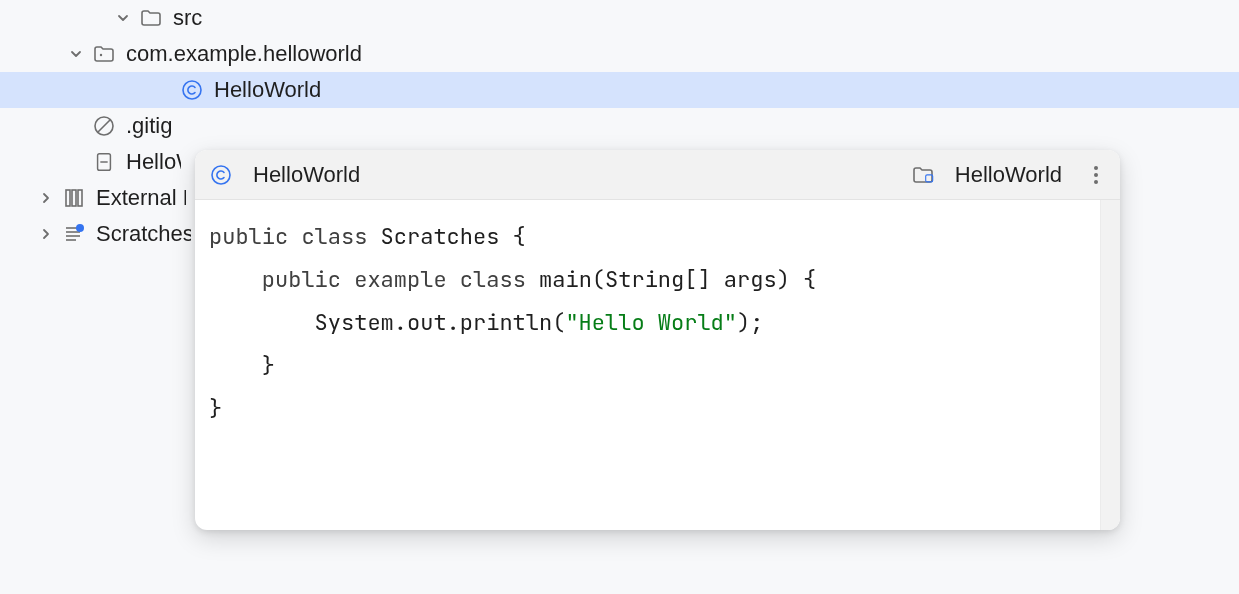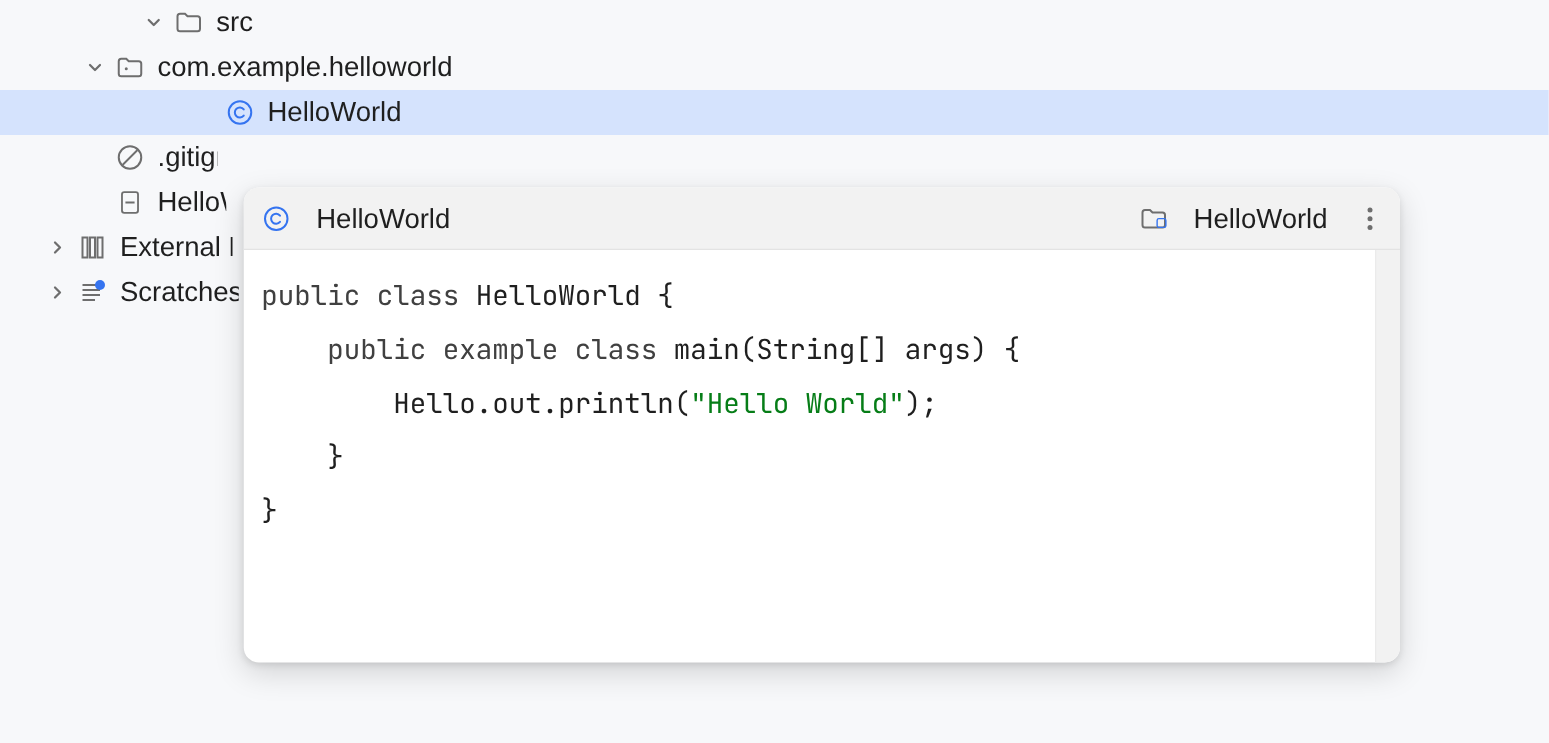--- a/index.html
+++ b/index.html
@@ -250,20 +250,20 @@
       <span class="kebab">
         <svg viewBox="0 0 20 26" width="20" height="26">
           <circle cx="10" cy="6" r="2"></circle>
             <circle cx="10" cy="13" r="2"></circle>
             <circle cx="10" cy="20" r="2"></circle>
         </svg>
       </span>
     </div>
   </div>
   <div class="preview-body">
-    <div class="code-area"><span class="tok-kw">public</span> <span class="tok-kw">class</span><span> HelloWorld {</span>
+    <div class="code-area"><span class="tok-kw">public</span> <span class="tok-kw">class</span><span> Scratches {</span>
 <span>    </span><span class="tok-kw">public</span> <span class="tok-kw">example</span> <span class="tok-kw">class</span><span> main(String[] args) {</span>
-<span>        </span><span>Hello.out.println(</span><span class="tok-str">"Hello World"</span><span>);</span>
+<span>        </span><span>System.out.println(</span><span class="tok-str">"Hello World"</span><span>);</span>
 <span>    }</span>
 <span>}</span></div>
     <div class="scrollbar-track"></div>
   </div>
 </div>
 
 </body></html>

